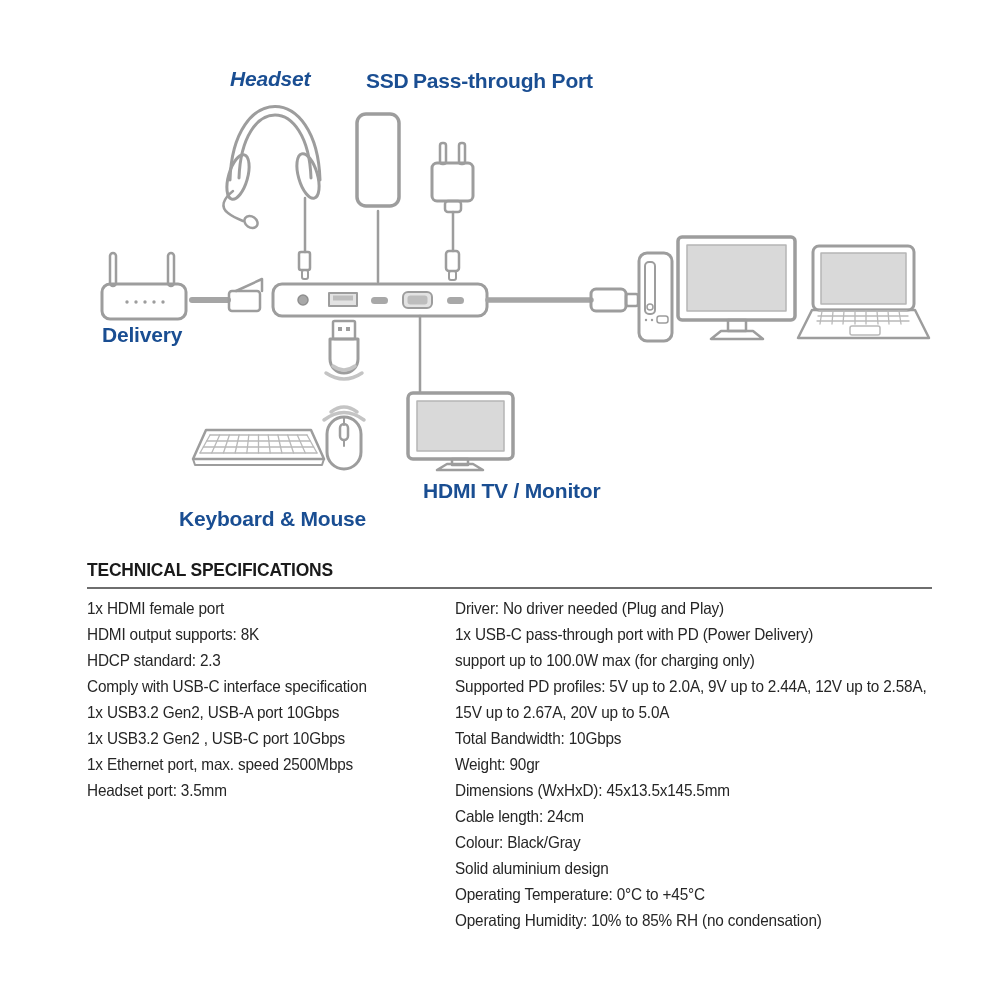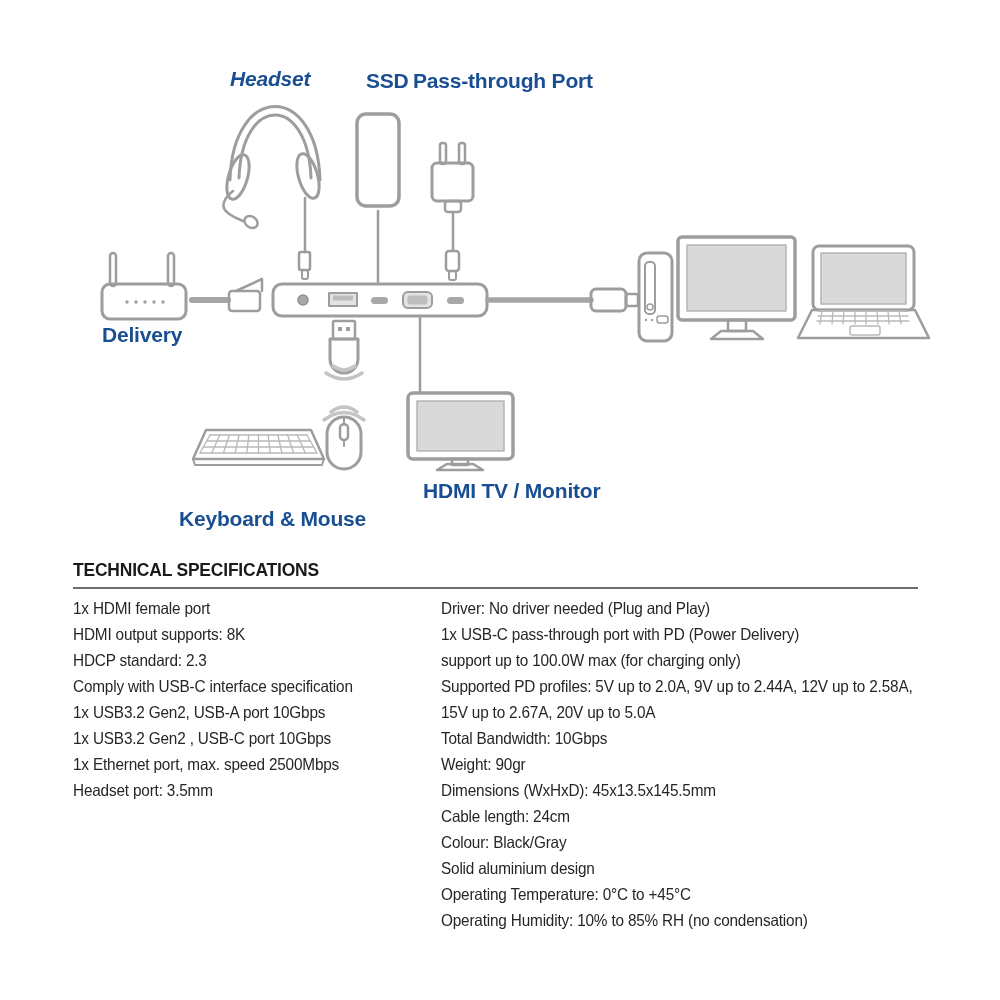--- a/index.html
+++ b/index.html
@@ -1,21 +1,21 @@
 <!DOCTYPE html>
 <html><head>
 <meta charset="utf-8">
 <style>
   html,body{margin:0;padding:0;background:#ffffff;}
   #page{position:relative;width:1000px;height:1000px;background:#ffffff;overflow:hidden;
         font-family:"Liberation Sans", sans-serif;}
   #diagram-svg{position:absolute;left:0;top:0;}
   .dev-label{position:absolute;color:#1a4e92;font-weight:bold;font-size:21px;
              letter-spacing:-0.2px;white-space:nowrap;line-height:29px;}
-  #specs{position:absolute;left:73px;top:560px;width:845px;}
+  #specs{position:absolute;left:87px;top:560px;width:845px;}
   #specs-title{font-size:18px;font-weight:bold;color:#1a1a1a;letter-spacing:-0.2px;
                transform:scaleX(0.97);transform-origin:left top;}
   #specs-rule{border:none;border-top:2px solid #6e6e6e;margin:6px 0 0 0;width:845px;}
   .spec-cols{position:relative;margin-top:6px;}
   .spec-col{position:absolute;top:0;color:#262626;font-size:16.5px;line-height:26px;
             letter-spacing:-0.2px;transform:scaleX(0.93);transform-origin:left top;
             white-space:nowrap;}
   #spec-col-left{left:0;}
   #spec-col-right{left:368px;}
   .spec-line{height:26px;}

